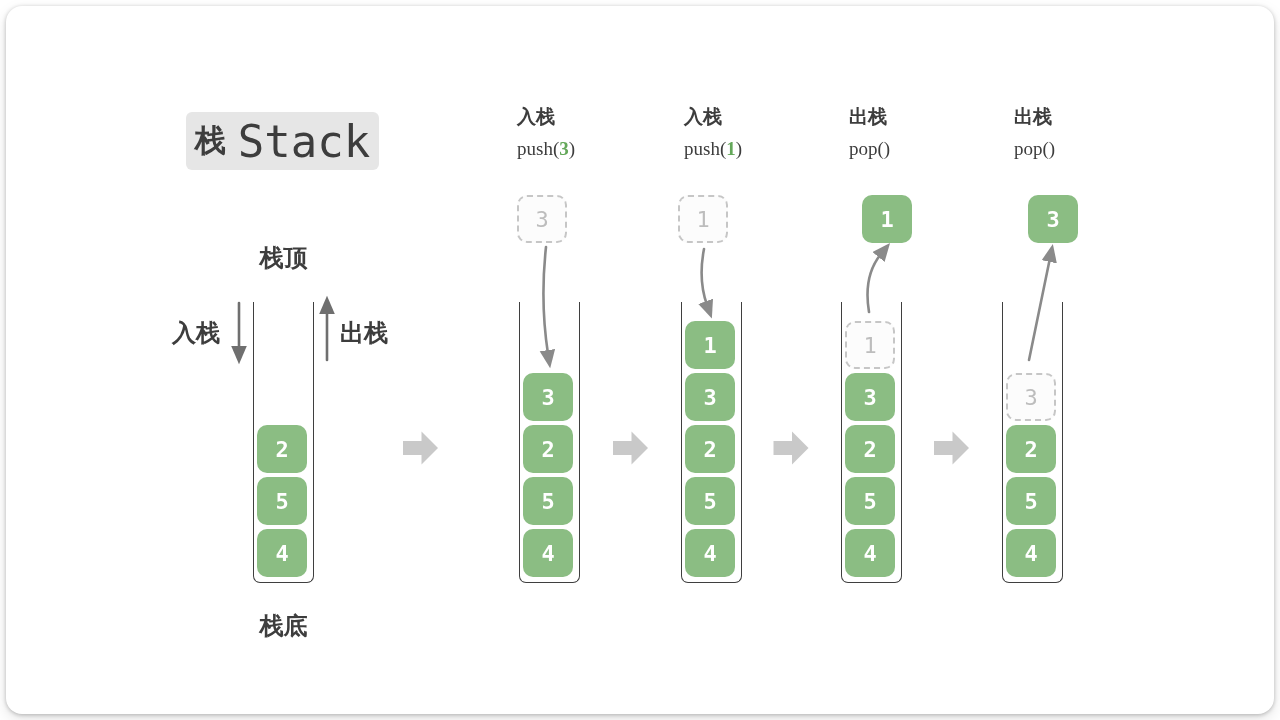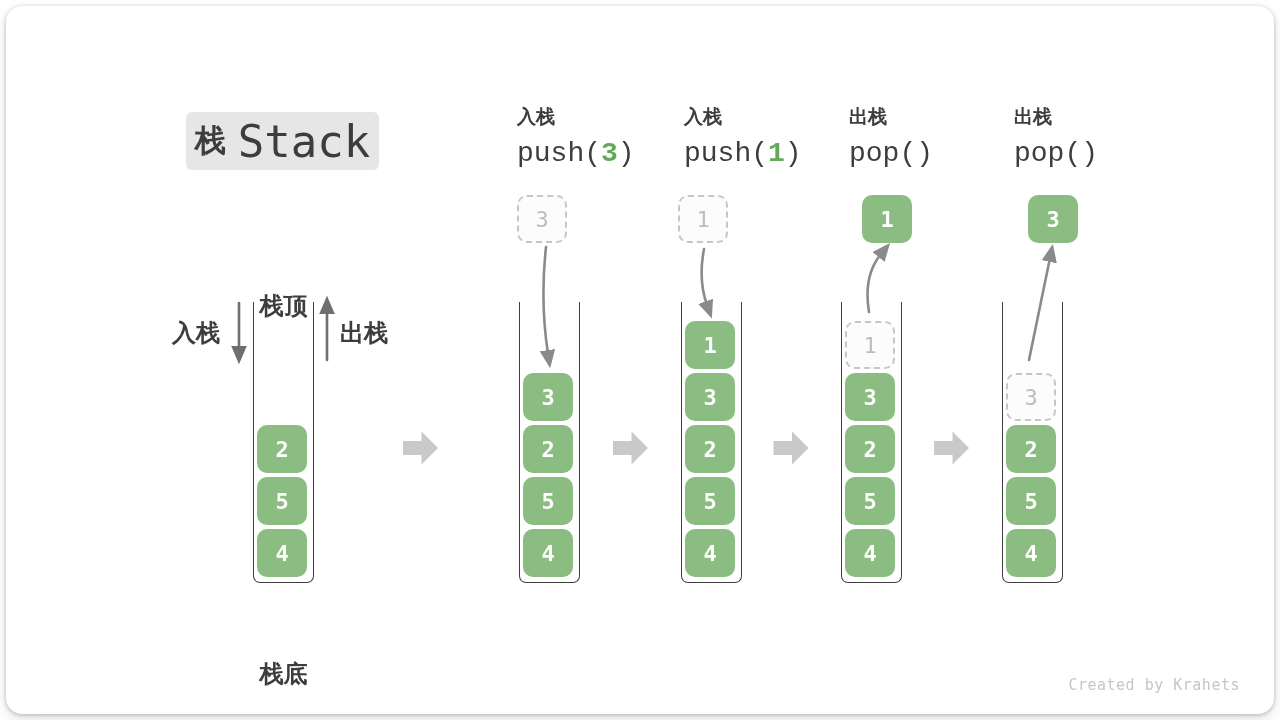--- a/index.html
+++ b/index.html
@@ -9,25 +9,25 @@
         box-shadow:0 1px 4px rgba(0,0,0,.25),0 6px 16px rgba(0,0,0,.10);}
   
   .title-box{position:absolute;left:186px;top:112px;width:193px;height:58px;
              background:var(--title-bg,#E6E6E6);border-radius:6px;
              display:flex;align-items:center;justify-content:center;gap:12px;
              color:var(--text-dark,#3D3D3D);}
   .title-box .zh{font-weight:700;font-size:31px;}
   .title-box .en{font-family:"DejaVu Sans Mono",monospace;font-size:44px;}
   
   .lbl{position:absolute;font-weight:700;font-size:24px;color:var(--text-dark,#3D3D3D);}
-  .lbl.centered{width:95px;text-align:center;margin-top:48px;}
+  .lbl.centered{width:95px;text-align:center;}
   
   .col-header{position:absolute;top:104px;color:var(--text-dark,#3D3D3D);}
   .col-header .op{font-weight:700;font-size:19px;line-height:26px;}
-  .col-header .code{font-family:Liberation Mono, monospace;font-size:28px;margin-top:8px;}
+  .col-header .code{font-family:Liberation Serif, serif;font-size:19px;margin-top:8px;}
   .col-header .arg{color:var(--accent-green,#64A85A);font-weight:700;}
   
   .stack{position:absolute;top:302px;width:61px;height:281px;box-sizing:border-box;
          border-left:1.6px solid var(--container-border,#3F3F3F);
          border-right:1.6px solid var(--container-border,#3F3F3F);
          border-bottom:1.6px solid var(--container-border,#3F3F3F);
          border-radius:0 0 7px 7px;background:transparent;}
   
   .vbox{position:absolute;width:50px;height:48px;box-sizing:border-box;border-radius:10px;
         background:var(--green,#8BBD83);color:#fff;
@@ -81,21 +81,20 @@
     <path class="curve" d="M869,312 Q863,276 881,254" marker-end="url(#mCurve)"></path>
     <path class="curve" d="M1029,360 Q1041,302 1050,258" marker-end="url(#mCurve)"></path>
     <g class="block-arrows">
       <path transform="translate(403,431.5)" d="M0 9.5 H18.5 V0 L35 16.5 L18.5 33 V23.5 H0 Z"></path>
       <path transform="translate(613,431.5)" d="M0 9.5 H18.5 V0 L35 16.5 L18.5 33 V23.5 H0 Z"></path>
       <path transform="translate(773.5,431.5)" d="M0 9.5 H18.5 V0 L35 16.5 L18.5 33 V23.5 H0 Z"></path>
       <path transform="translate(934,431.5)" d="M0 9.5 H18.5 V0 L35 16.5 L18.5 33 V23.5 H0 Z"></path>
     </g>
   </svg>
 
-  <div class="watermark">Created by Krahets</div>
 <div class="stack" style="left: 253px;">
       <div class="vbox item" style="top: 123px;">2</div>
       <div class="vbox item" style="top: 175px;">5</div>
       <div class="vbox item" style="top: 227px;">4</div>
     </div>
     <div class="col-header" style="left: 517px;">
       <div class="op">入栈</div>
       <div class="code"><span>push(</span><span class="arg">3</span><span>)</span></div>
     </div>
     <div class="vbox chip ghost" style="left: 517px;">3</div>

